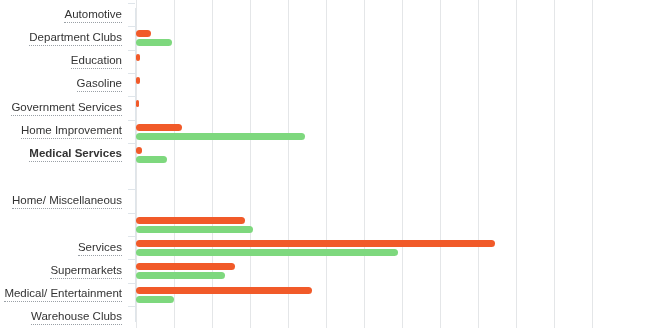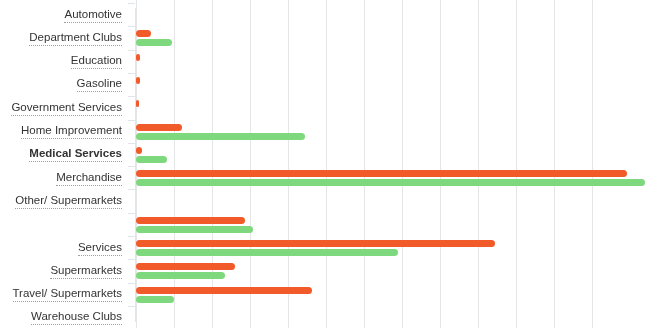--- a/index.html
+++ b/index.html
@@ -186,34 +186,24 @@
       <div class="row" style="top: 142.8px; font-weight: bold;">
         <div class="tick" style="top: 0px;"></div>
         <div class="label-cell">
           <span class="cat-label">Medical Services</span>
         </div>
         <div class="bars">
           <div class="bar orange" style="left: 0px; width: 6.08px;"></div>
           <div class="bar green" style="left: 0px; width: 31.16px;"></div>
         </div>
       </div>
-      <div class="row" style="top: 166.1px;">
-        <div class="tick" style="top: 0px;"></div>
-        <div class="label-cell">
-          <span class="cat-label">Merchandise</span>
-        </div>
-        <div class="bars">
-          <div class="bar orange" style="left: 0px; width: 490.96px;"></div>
-          <div class="bar green" style="left: 0px; width: 508.82px;"></div>
-        </div>
-      </div>
       <div class="row" style="top: 189.4px;">
         <div class="tick" style="top: 0px;"></div>
         <div class="label-cell">
-          <span class="cat-label">Other/ Supermarkets</span>
+          <span class="cat-label">Home/ Miscellaneous</span>
         </div>
         <div class="bars"></div>
       </div>
       <div class="row" style="top: 212.7px;">
         <div class="tick" style="top: 0px;"></div>
         <div class="bars">
           <div class="bar orange" style="left: 0px; width: 109.06px;"></div>
           <div class="bar green" style="left: 0px; width: 117.04px;"></div>
         </div>
       </div>
@@ -233,21 +223,21 @@
           <span class="cat-label">Supermarkets</span>
         </div>
         <div class="bars">
           <div class="bar orange" style="left: 0px; width: 99.18px;"></div>
           <div class="bar green" style="left: 0px; width: 88.92px;"></div>
         </div>
       </div>
       <div class="row" style="top: 282.6px;">
         <div class="tick" style="top: 0px;"></div>
         <div class="label-cell">
-          <span class="cat-label">Travel/ Supermarkets</span>
+          <span class="cat-label">Medical/ Entertainment</span>
         </div>
         <div class="bars">
           <div class="bar orange" style="left: 0px; width: 175.94px;"></div>
           <div class="bar green" style="left: 0px; width: 38px;"></div>
         </div>
       </div>
       <div class="row" style="top: 305.9px;">
         <div class="tick" style="top: 0px;"></div>
         <div class="label-cell">
           <span class="cat-label">Warehouse Clubs</span>

